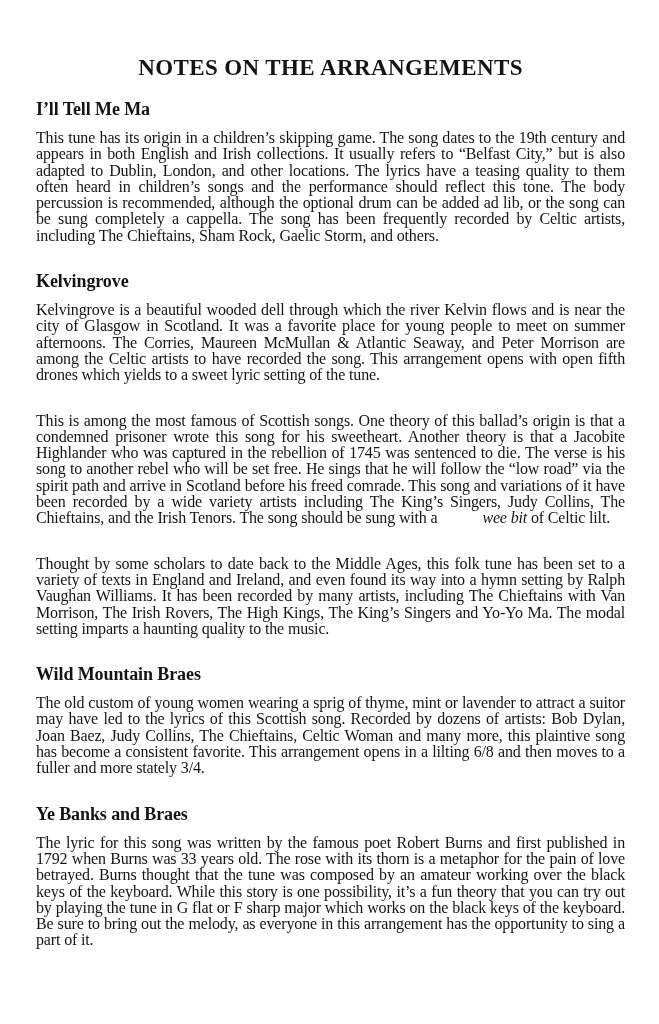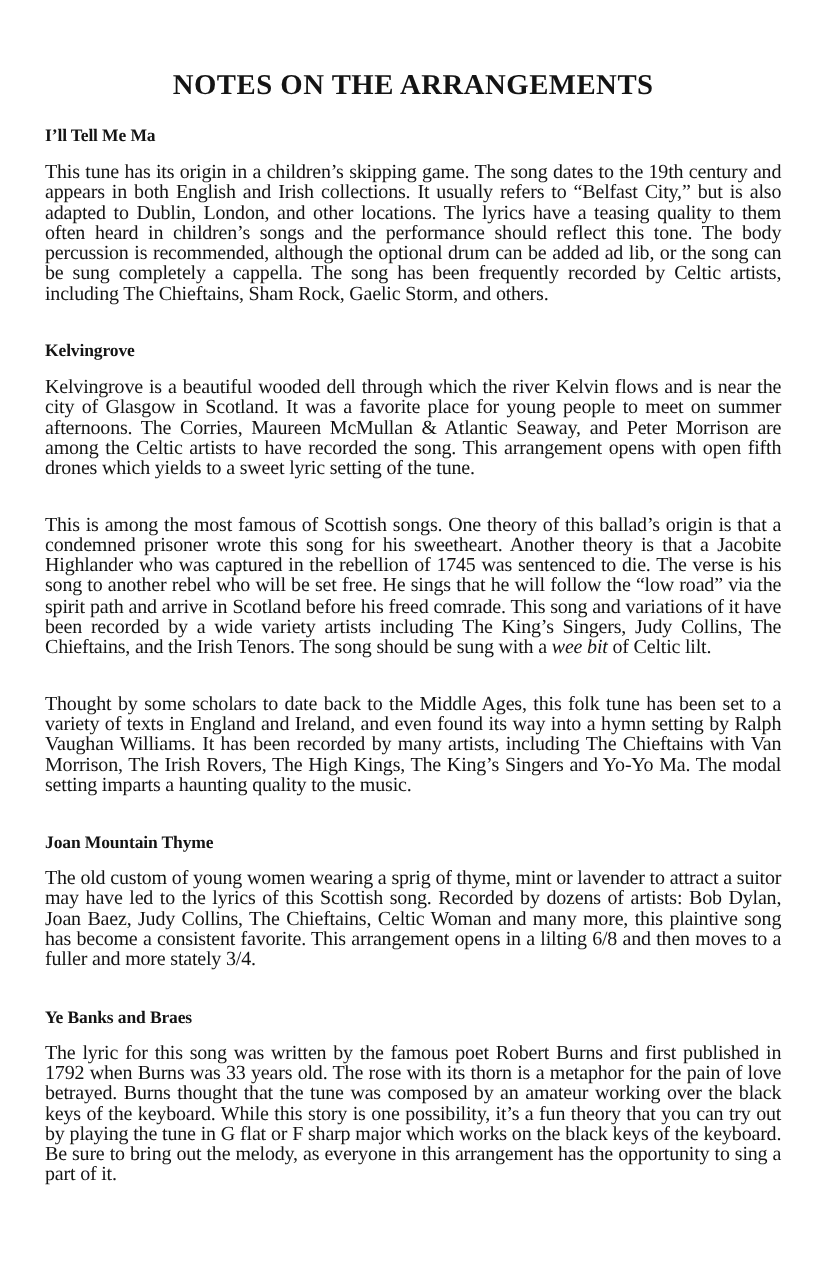--- a/index.html
+++ b/index.html
@@ -22,35 +22,35 @@
     text-align: center;
     font-size: 23px;
     font-weight: bold;
     letter-spacing: 0.4px;
     margin: 0 0 2px 0;
     line-height: 28px;
   }
   .section { margin-top: 29px; }
   .section.first { margin-top: 19px; }
   .section-heading {
-    font-size: 14px;
+    font-size: 18px;
     font-weight: bold;
     margin: 0 0 12px 0;
     line-height: 17px;
     letter-spacing: -0.1px;
     font-family: Liberation Serif, serif;
   }
   .section-body {
     font-size: 16px;
     line-height: 16.3px;
     letter-spacing: -0.15px;
     text-align: justify;
     margin: 0;
   }
-  .em { font-style: italic; }
+  .em { font-style: italic; margin-left: 41px; }
 </style>
 </head>
 <body>
 
 <div class="page">
 
   <h1 class="doc-title">NOTES ON THE ARRANGEMENTS</h1>
 
   <div class="section first">
     <h2 class="section-heading">I’ll Tell Me Ma</h2>
@@ -64,21 +64,21 @@
 
   <div class="section">
     <p class="section-body"><span>This is among the most famous of Scottish songs. One theory of this ballad’s origin is that a condemned prisoner wrote this song for his sweetheart. Another theory is that a Jacobite Highlander who was captured in the rebellion of 1745 was sentenced to die. The verse is his song to another rebel who will be set free. He sings that he will follow the “low road” via the spirit path and arrive in Scotland before his freed comrade. This song and variations of it have been recorded by a wide variety artists including The King’s Singers, Judy Collins, The Chieftains, and the Irish Tenors. The song should be sung with a </span><span class="em">wee bit</span><span> of Celtic lilt.</span></p>
   </div>
 
   <div class="section">
     <p class="section-body"><span>Thought by some scholars to date back to the Middle Ages, this folk tune has been set to a variety of texts in England and Ireland, and even found its way into a hymn setting by Ralph Vaughan Williams. It has been recorded by many artists, including The Chieftains with Van Morrison, The Irish Rovers, The High Kings, The King’s Singers and Yo-Yo Ma. The modal setting imparts a haunting quality to the music.</span><span class="em"></span><span></span></p>
   </div>
 
   <div class="section">
-    <h2 class="section-heading">Joan Mountain Thyme</h2>
+    <h2 class="section-heading">Wild Mountain Braes</h2>
     <p class="section-body"><span>The old custom of young women wearing a sprig of thyme, mint or lavender to attract a suitor may have led to the lyrics of this Scottish song. Recorded by dozens of artists: Bob Dylan, Joan Baez, Judy Collins, The Chieftains, Celtic Woman and many more, this plaintive song has become a consistent favorite. This arrangement opens in a lilting 6/8 and then moves to a fuller and more stately 3/4.</span><span class="em"></span><span></span></p>
   </div>
 
   <div class="section">
     <h2 class="section-heading">Ye Banks and Braes</h2>
     <p class="section-body"><span>The lyric for this song was written by the famous poet Robert Burns and first published in 1792 when Burns was 33 years old. The rose with its thorn is a metaphor for the pain of love betrayed. Burns thought that the tune was composed by an amateur working over the black keys of the keyboard. While this story is one possibility, it’s a fun theory that you can try out by playing the tune in G flat or F sharp major which works on the black keys of the keyboard. Be sure to bring out the melody, as everyone in this arrangement has the opportunity to sing a part of it.</span><span class="em"></span><span></span></p>
   </div>
 
 </div>
 

